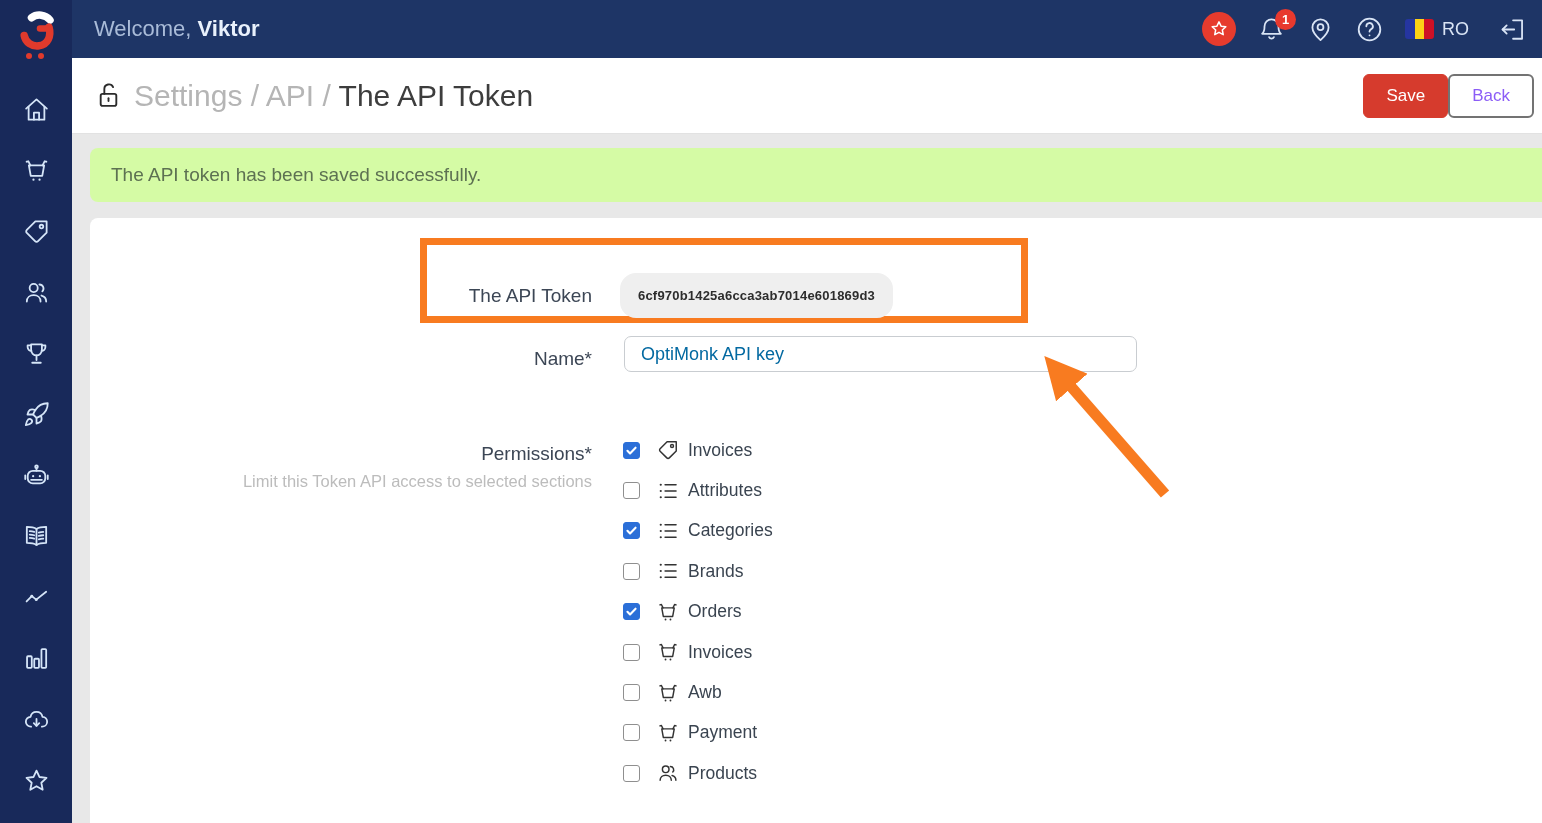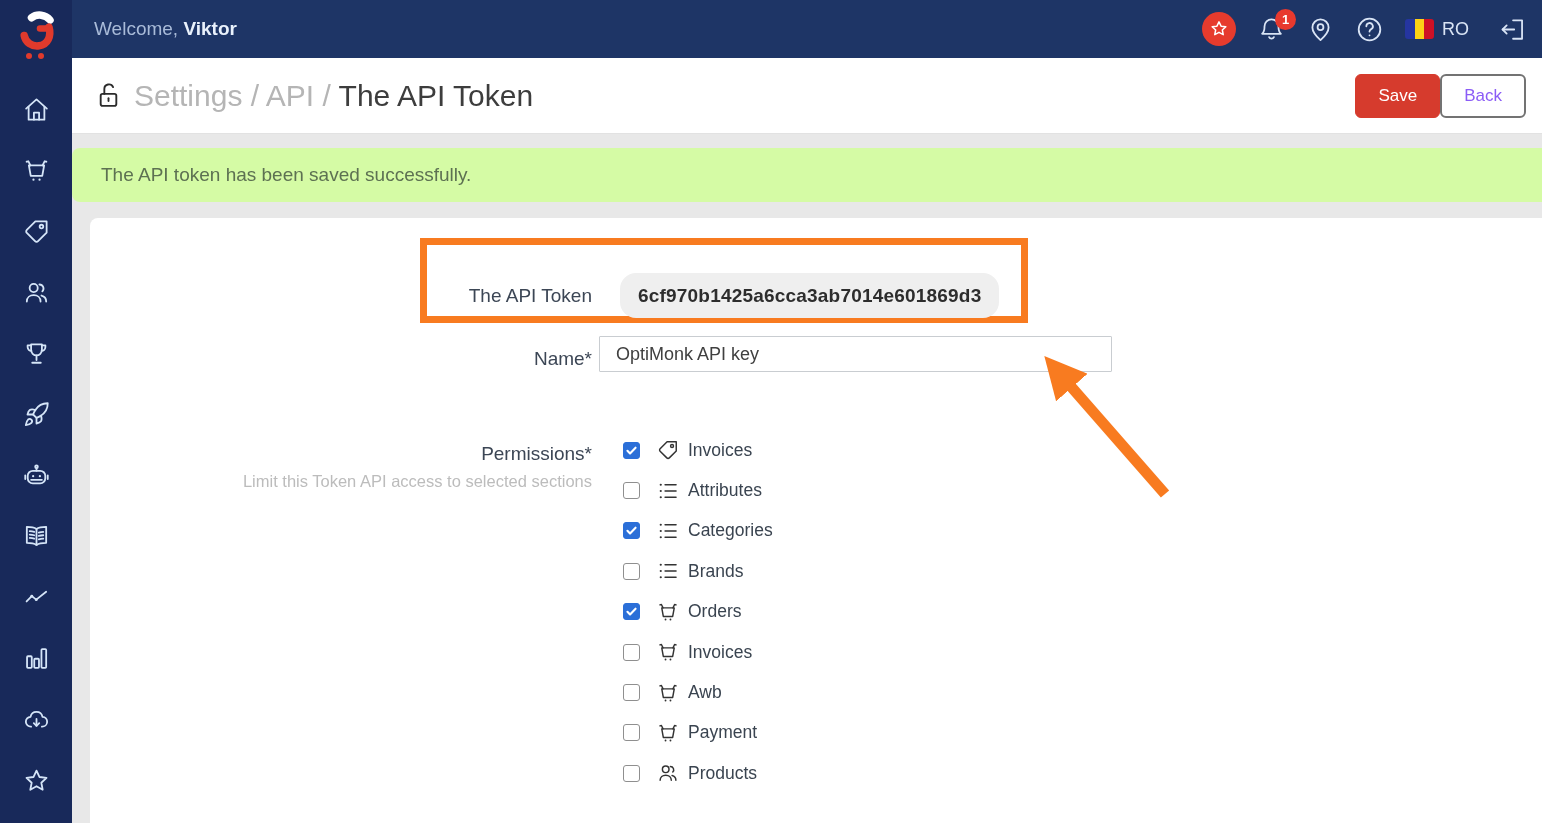--- a/index.html
+++ b/index.html
@@ -10,61 +10,61 @@
   
   .sidebar { position: absolute; left: 0; top: 0; width: 72px; height: 823px; background: #18295a; z-index: 5; }
   .logo { width: 72px; height: 64px; display: flex; align-items: flex-start; justify-content: center; padding-top: 8px; cursor: pointer; }
   .side-nav { display: flex; flex-direction: column; align-items: center; gap: 34px; padding-top: 32px; }
   .side-item { width: 44px; height: 27px; display: flex; align-items: center; justify-content: center; color: #d5e5f8; cursor: pointer; }
   .side-item .icon-wrap { width: 27px; height: 27px; }
   .icon-wrap svg { width: 100%; height: 100%; fill: none; stroke: currentColor; stroke-width: 1.6; stroke-linecap: round; stroke-linejoin: round; }
 
   
   .topbar { position: absolute; left: 72px; top: 0; right: 0; height: 58px; background: #1e3566; display: flex; align-items: center; z-index: 4; }
-  .welcome { margin-left: 22px; font-size: 19px; color: #a9bbd8; }
+  .welcome { margin-left: 22px; font-size: 22px; color: #a9bbd8; }
   .welcome b { color: #e9f1fc; font-weight: 700; }
   .topbar-right { position: absolute; right: 16px; top: 0; height: 58px; display: flex; align-items: center; gap: 22px; }
   .promo { display: flex; align-items: center; gap: 10px; cursor: pointer; }
   .promo-circle { width: 34px; height: 34px; border-radius: 50%; background: #e63b2d; display: flex; align-items: center; justify-content: center; }
   .promo-circle svg { width: 20px; height: 20px; fill: none; stroke: #fff; stroke-width: 1.8; stroke-linejoin: round; }
   .promo-text { color: #d9e4f5; font-size: 19px; }
   .top-ic { width: 27px; height: 27px; color: #d9e4f5; cursor: pointer; position: relative; }
   .top-ic svg { width: 100%; height: 100%; fill: none; stroke: currentColor; stroke-width: 1.6; stroke-linecap: round; stroke-linejoin: round; }
   .bell-badge { position: absolute; top: -7px; right: -11px; min-width: 21px; height: 21px; border-radius: 11px; background: #e8392e; color: #fff; font-size: 13px; font-weight: 700; display: flex; align-items: center; justify-content: center; padding: 0 5px; }
   .lang { display: flex; align-items: center; gap: 8px; cursor: pointer; }
   .flag { width: 29px; height: 20px; border-radius: 3px; overflow: hidden; display: flex; }
   .flag i { flex: 1; }
   .flag .b { background: #2535a0; } .flag .y { background: #fcd116; } .flag .r { background: #ce1126; }
   .lang-code { color: #d9e4f5; font-size: 18px; }
   .logout { margin-left: 8px; }
 
   
   .page { position: absolute; left: 72px; top: 58px; right: 0; bottom: 0; background: #e8e8e8; }
-  .page-header { position: absolute; top: 0; left: 0; right: 0; height: 76px; background: #fff; border-bottom: 1px solid #e2e2e2; display: flex; align-items: center; padding: 0 16px 0 24px; }
+  .page-header { position: absolute; top: 0; left: 0; right: 0; height: 76px; background: #fff; border-bottom: 1px solid #e2e2e2; display: flex; align-items: center; padding: 0 8px 0 24px; }
   .lock-wrap { width: 25px; height: 30px; color: #2b2b2b; margin-right: 13px; }
   .lock-wrap svg { width: 100%; height: 100%; fill: none; stroke: currentColor; stroke-width: 1.8; stroke-linecap: round; stroke-linejoin: round; }
   .crumb { font-size: 30px; font-weight: 300; white-space: nowrap; }
   .crumb .gray { color: #b5b5b5; }
   .crumb .current { color: #3d3d3d; }
   .header-actions { margin-left: auto; display: flex; gap: 0; }
   .btn { font-family: inherit; font-size: 17px; border-radius: 6px; padding: 10px 22px; cursor: pointer; }
   .btn-save { background: #d63b2d; border: 1px solid #d63b2d; color: #fff; }
   .btn-back { background: #fff; border: 2px solid #737373; color: #8b5cf6; }
 
-  .alert { position: absolute; top: 90px; left: 0; right: 0; height: 54px; background: #d5fba5; border-radius: 8px 0 0 8px; display: flex; align-items: center; padding-left: 29px; font-size: 19px; color: #5d7152; }
+  .alert { position: absolute; top: 90px; left: 18px; right: 0; height: 54px; background: #d5fba5; border-radius: 8px 0 0 8px; display: flex; align-items: center; padding-left: 21px; font-size: 19px; color: #5d7152; }
 
   .card { position: absolute; top: 160px; left: 18px; right: 0; height: 605px; background: #fff; border-radius: 8px 0 0 0; overflow: hidden; }
 
   
   .annotation-box { position: absolute; left: 330px; top: 20px; width: 608px; height: 85px; border: 7px solid #f87b20; pointer-events: none; }
   .form-label { position: absolute; left: 280px; width: 222px; text-align: right; font-size: 19px; line-height: 24px; color: #3c4655; }
   .token-label { top: 66px; }
-  .token-box { position: absolute; left: 530px; top: 55px; height: 45px; background: #efefef; border-radius: 16px; display: flex; align-items: center; padding: 0 18px; font-size: 19px; font-weight: 700; color: #2d2d2d; letter-spacing: .2px; }
+  .token-box { position: absolute; left: 530px; top: 55px; height: 45px; background: #efefef; border-radius: 16px; display: flex; align-items: center; padding: 0 18px; font-size: 13px; font-weight: 700; color: #2d2d2d; letter-spacing: .2px; }
   .name-label { top: 129px; }
-  .name-input { position: absolute; left: 509px; top: 118px; width: 513px; height: 36px; border: 1px solid #c9cdd1; border-radius: 1px; padding: 0 16px; font-family: inherit; font-size: 18px; color: #404040; background: #fff; }
+  .name-input { position: absolute; left: 534px; top: 118px; width: 513px; height: 36px; border: 1px solid #c9cdd1; border-radius: 7px; padding: 0 16px; font-family: inherit; font-size: 18px; color: #0369a1; background: #fff; }
   .annotation-arrow { position: absolute; left: 925px; top: 104px; pointer-events: none; }
   .perm-label { top: 224px; }
   .perm-hint { position: absolute; left: 0; top: 254px; width: 502px; text-align: right; font-size: 16.5px; color: #bcbcbc; }
   .perm-list { position: absolute; left: 533px; top: 212px; display: flex; flex-direction: column; }
   .perm-row { height: 40.4px; display: flex; align-items: center; }
   .cb { width: 17px; height: 17px; border: 1px solid #8f8f8f; border-radius: 3px; background: #fff; margin-right: 17px; cursor: pointer; flex: none; }
   .cb.checked { background: #2b6fd8; border-color: #2b6fd8; display: flex; align-items: center; justify-content: center; }
   .cb.checked svg { width: 13px; height: 13px; fill: none; stroke: #fff; stroke-width: 2.6; stroke-linecap: round; stroke-linejoin: round; }
   .perm-row .icon-wrap { width: 22px; height: 22px; color: #333; margin-right: 9px; flex: none; }
   .perm-row .row-label { font-size: 17.5px; color: #3a4450; }

